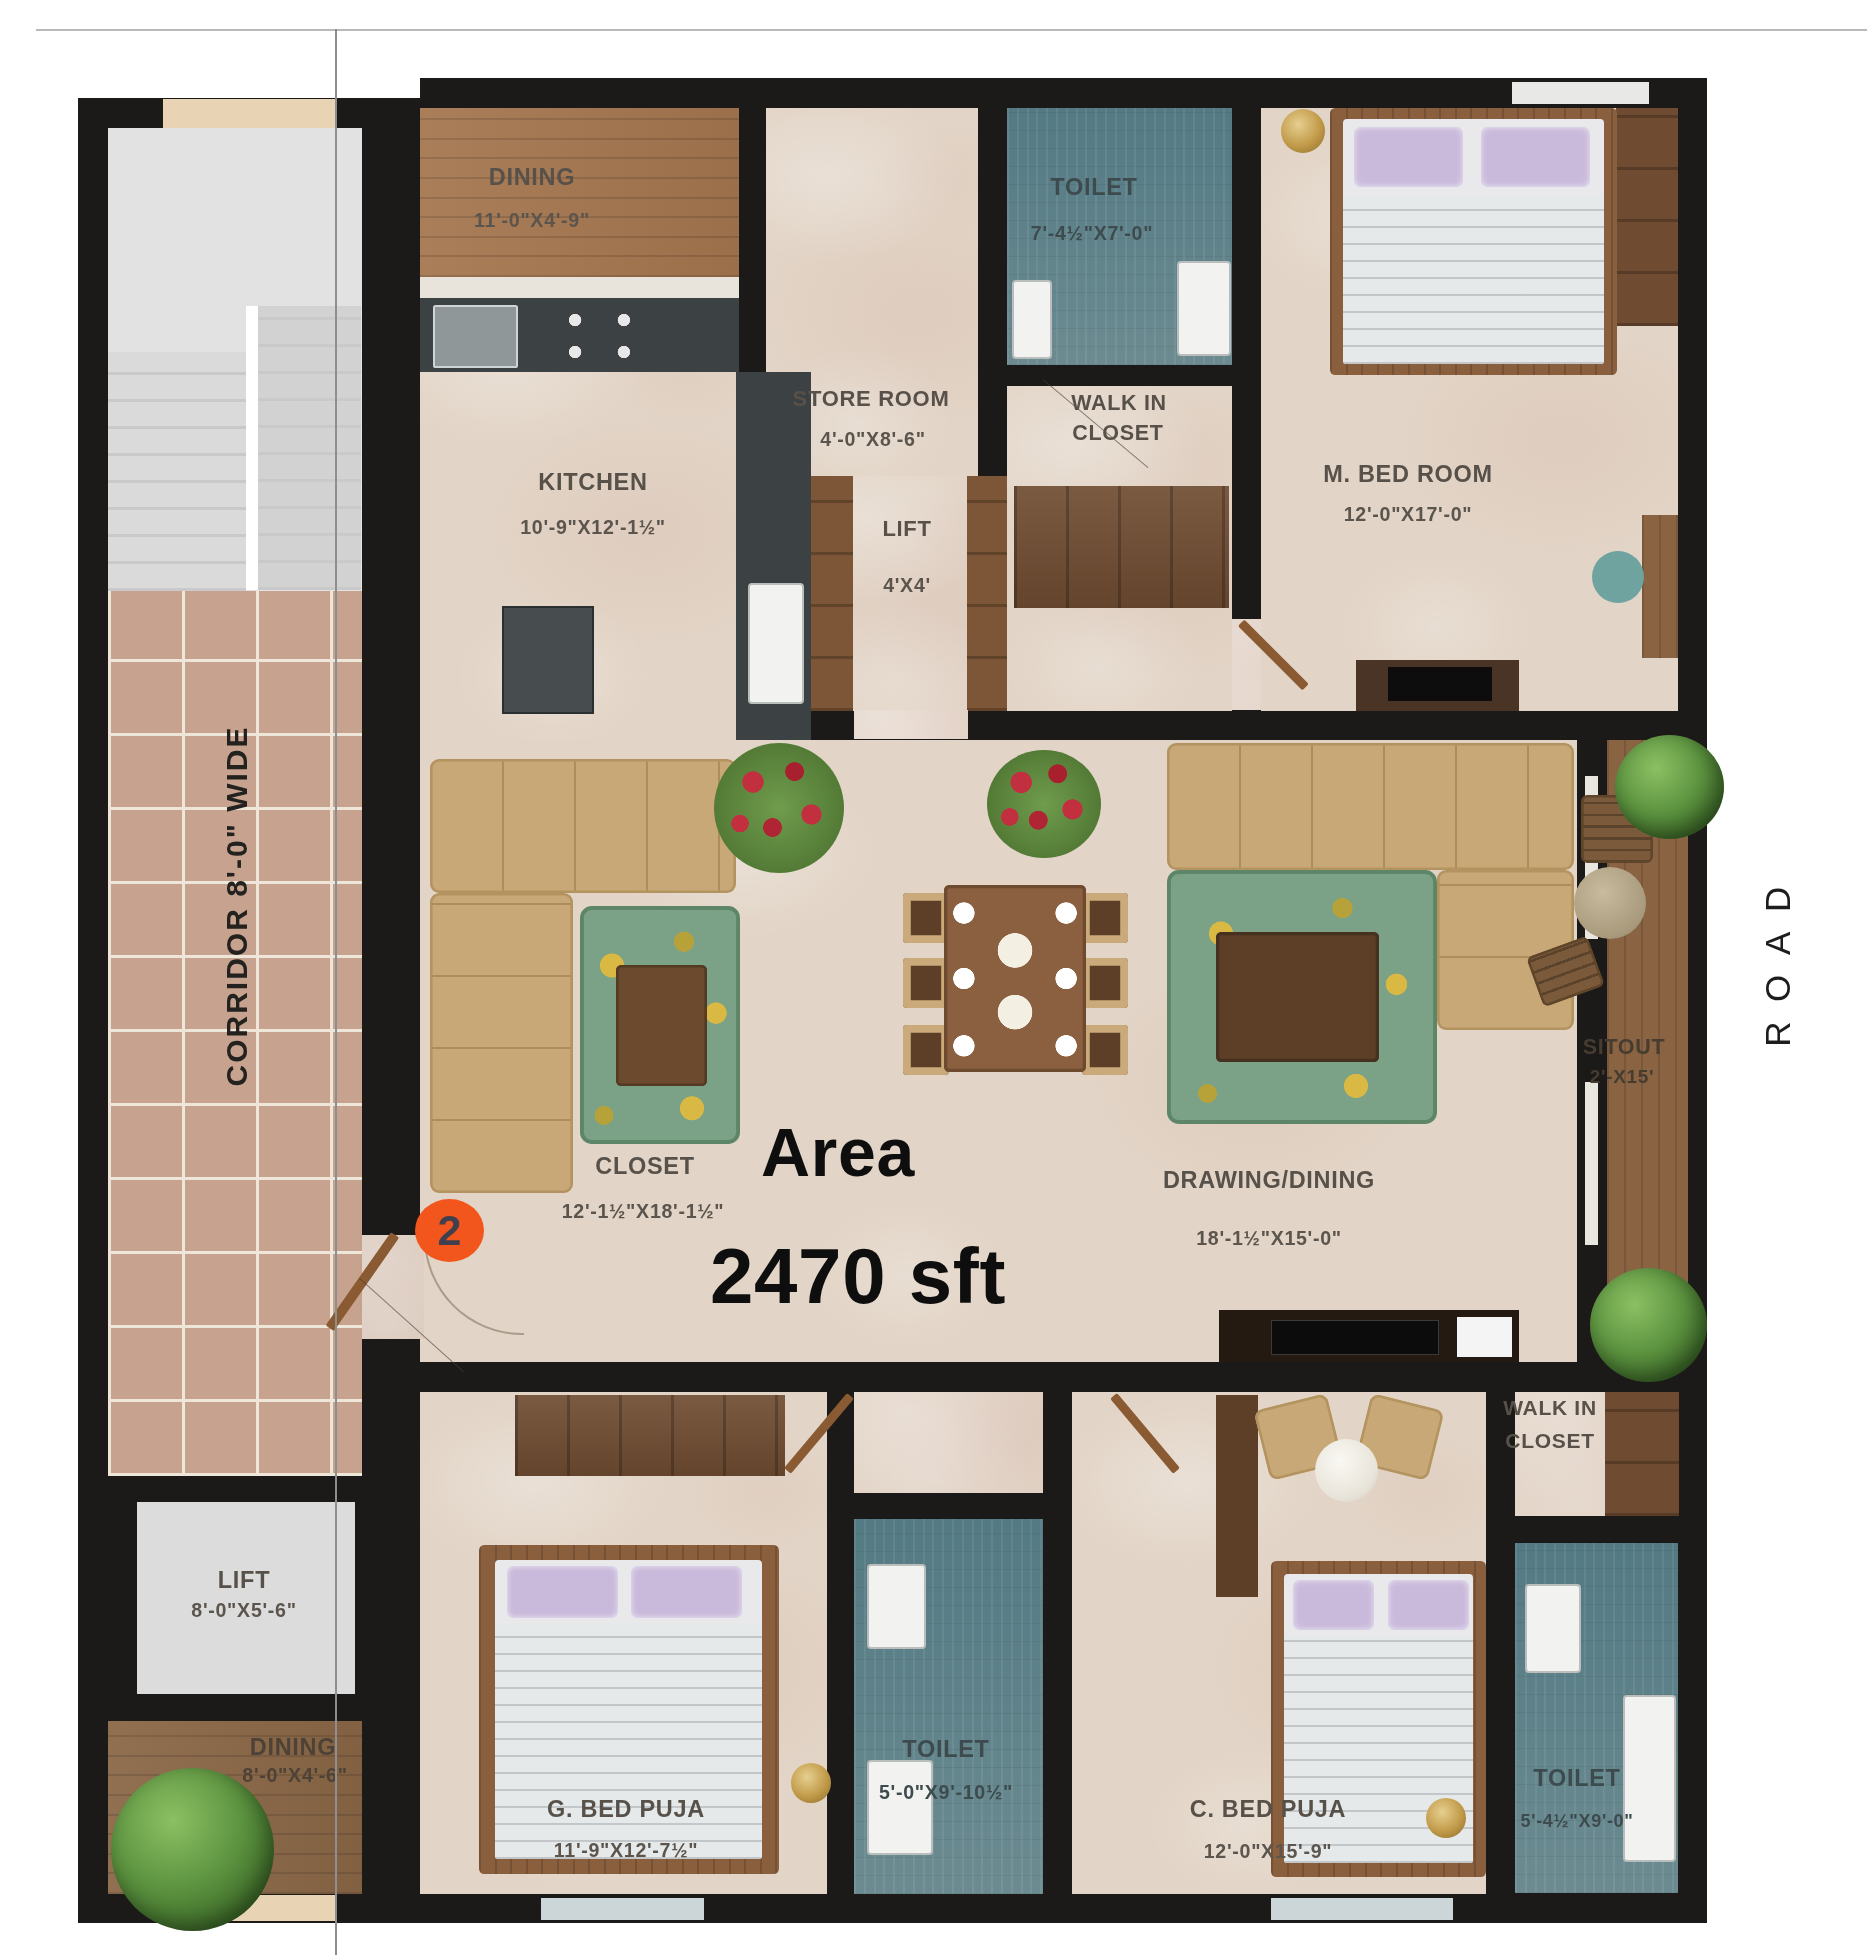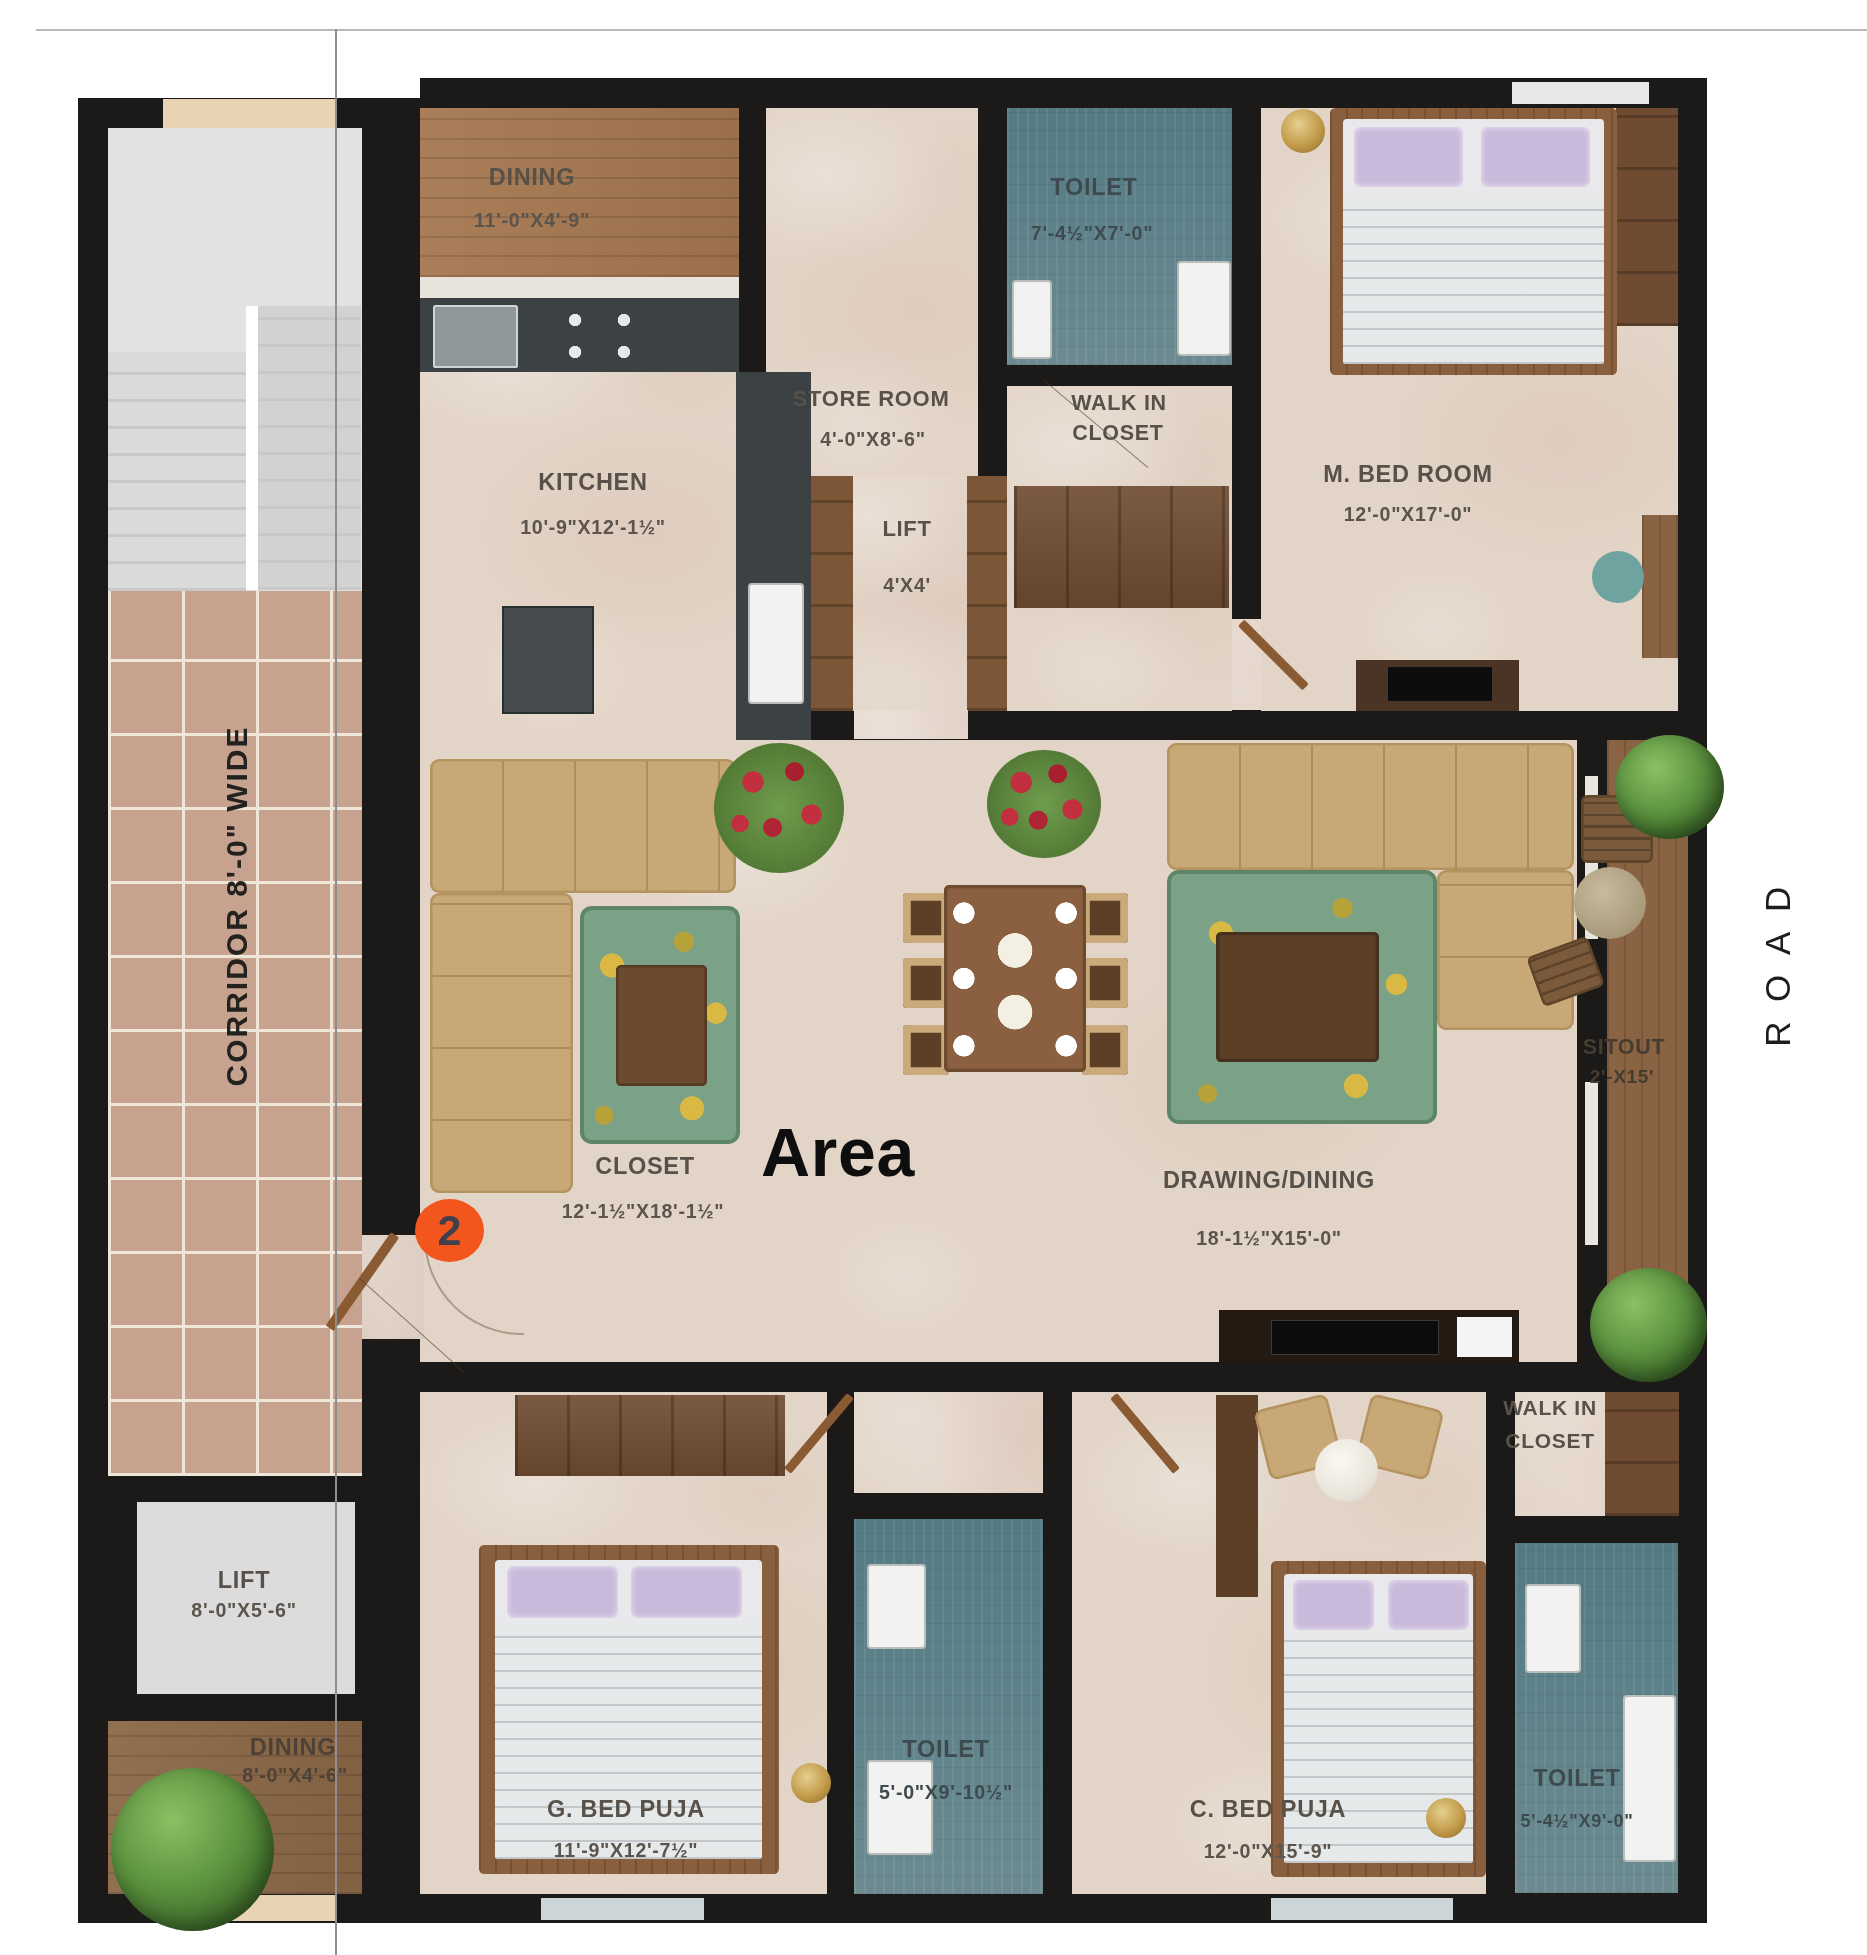--- a/index.html
+++ b/index.html
@@ -186,20 +186,21 @@
   <div class="abs sofa cushV" style="left:1437px;top:870px;width:137px;height:160px;"></div>
   <div class="abs rug" style="left:1167px;top:870px;width:270px;height:254px;"></div>
   <div class="abs" style="left:1216px;top:932px;width:163px;height:130px;background:#5d3f28;border-radius:5.2px;box-shadow:inset 0 0 0 3.3px #46301e;"></div>
   <div class="abs" style="left:1219px;top:1310px;width:300px;height:52px;background:#241a12;"></div>
   <div class="abs" style="left:1271px;top:1320px;width:166px;height:33px;background:#0c0c0c;border:1.3px solid #3a3a3a;"></div>
   <div class="abs" style="left:1457px;top:1317px;width:55px;height:40px;background:#f4f4f4;"></div>
 
   <div class="abs label name" style="left:645px;top:1166px;">CLOSET</div>
   <div class="abs label dims dsize" style="left:643px;top:1211px;">12'-1½"X18'-1½"</div>
   <div class="abs label" style="left:838px;top:1152px;font-size:68px;color:#0e0e0e;font-weight:700;">Area</div>
+  <div class="abs label" style="left:858px;top:1276px;font-size:78px;color:#0e0e0e;font-weight:700;">2470 sft</div>
   <div class="abs label name" style="left:1269px;top:1180px;">DRAWING/DINING</div>
   <div class="abs label dims dsize" style="left:1269px;top:1238px;">18'-1½"X15'-0"</div>
 
   <div class="abs woodv" style="left:1607px;top:740px;width:81px;height:622px;"></div>
   <div class="abs" style="left:1585px;top:776px;width:13px;height:163px;background:#e9e6e0;z-index:10;"></div>
   <div class="abs" style="left:1585px;top:1082px;width:13px;height:163px;background:#e9e6e0;z-index:10;"></div>
   <div class="abs" style="left:1581px;top:795px;width:72px;height:68px;background:#7a5a3a;border-radius:6.5px;box-shadow:inset 0 0 0 2.6px #5f4529;background-image:repeating-linear-gradient(0deg, rgba(0,0,0,.25) 0 2.6px, transparent 2.6px 11.7px);z-index:11;"></div>
   <div class="abs" style="left:1574px;top:867px;width:72px;height:72px;border-radius:50%;background:radial-gradient(circle at 40% 35%, #c8bb9e, #a99a7c 70%, #8d7f63);z-index:11;"></div>
   <div class="abs" style="left:1533px;top:945px;width:65px;height:53px;background:#7a5a3a;border-radius:6.5px;box-shadow:inset 0 0 0 2.6px #5f4529;background-image:repeating-linear-gradient(0deg, rgba(0,0,0,.25) 0 2.6px, transparent 2.6px 11.7px);transform:rotate(-20deg);z-index:11;"></div>
   <div class="abs plant" style="left:1615px;top:735px;width:109px;height:104px;z-index:35;"></div>

